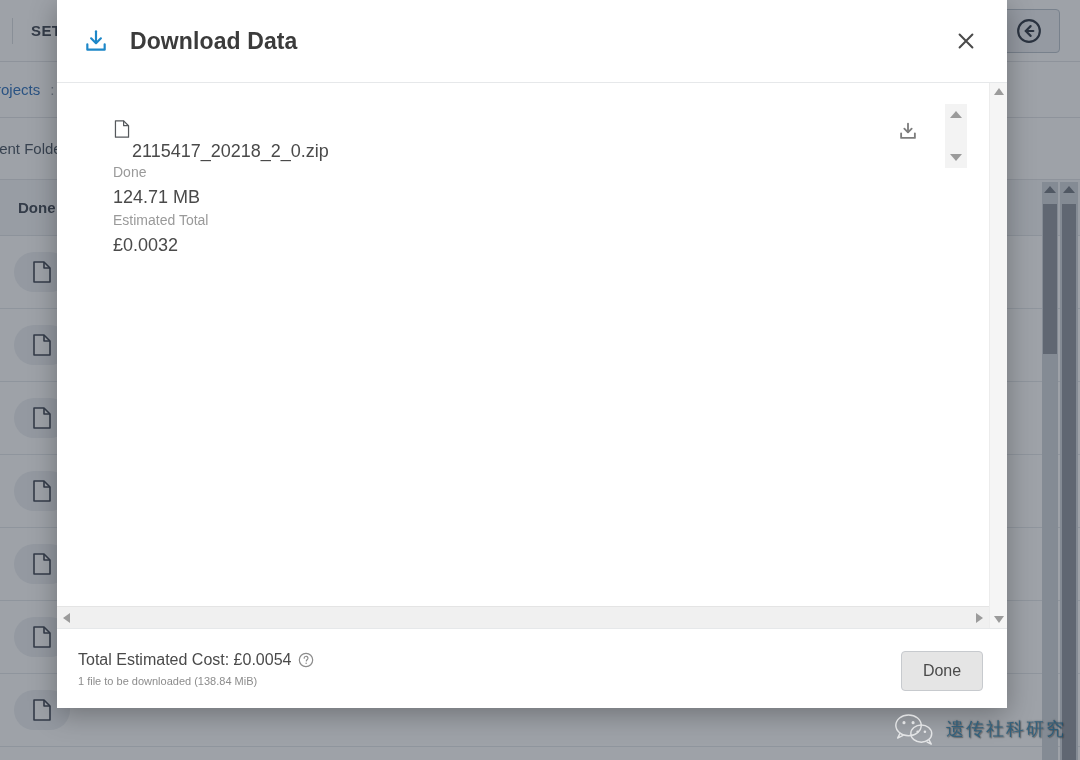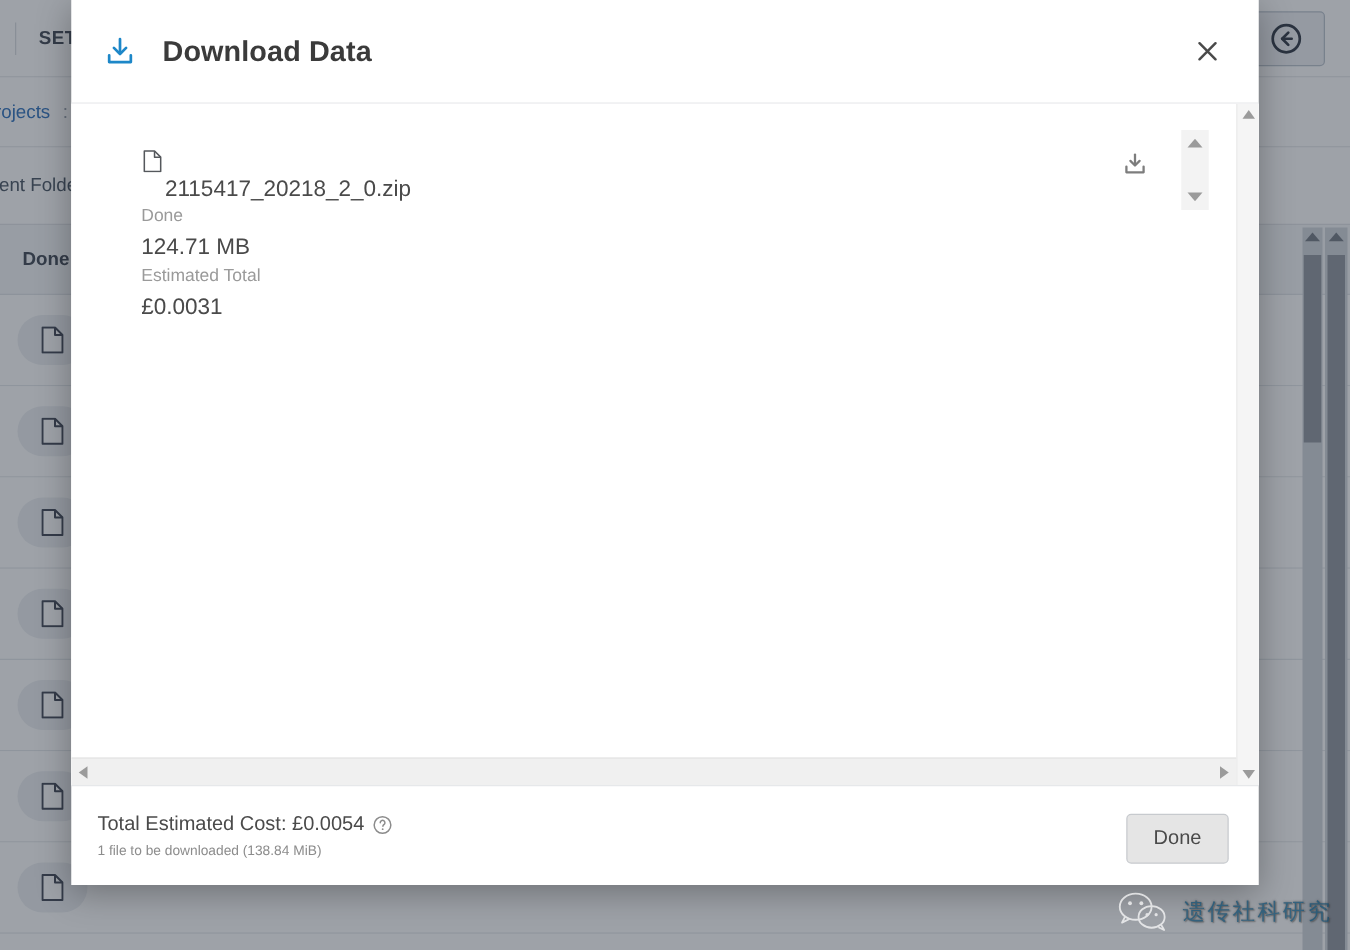--- a/index.html
+++ b/index.html
@@ -359,21 +359,21 @@
       </svg>
       <div class="file-name">2115417_20218_2_0.zip</div>
 
       <div class="meta-col">
         <div class="meta-label">Done</div>
         <div class="meta-value">124.71 MB</div>
       </div>
 
       <div class="meta-col cost">
         <div class="meta-label">Estimated Total</div>
-        <div class="meta-value">£0.0031</div>
+        <div class="meta-value">£0.0032</div>
       </div>
 
       <svg class="row-dl-icon" viewBox="0 0 24 24">
         <path d="M12 4v9" stroke="#7d7d7d" stroke-width="2" stroke-linecap="round" fill="none"></path>
         <path d="M8 9.5l4 4 4-4" stroke="#7d7d7d" stroke-width="2" stroke-linecap="round" stroke-linejoin="round" fill="none"></path>
         <path d="M4.5 14.5v5h15v-5" stroke="#7d7d7d" stroke-width="2" stroke-linecap="round" stroke-linejoin="round" fill="none"></path>
       </svg>
 
       <div class="row-spinner">
         <div class="sp-up"></div>

